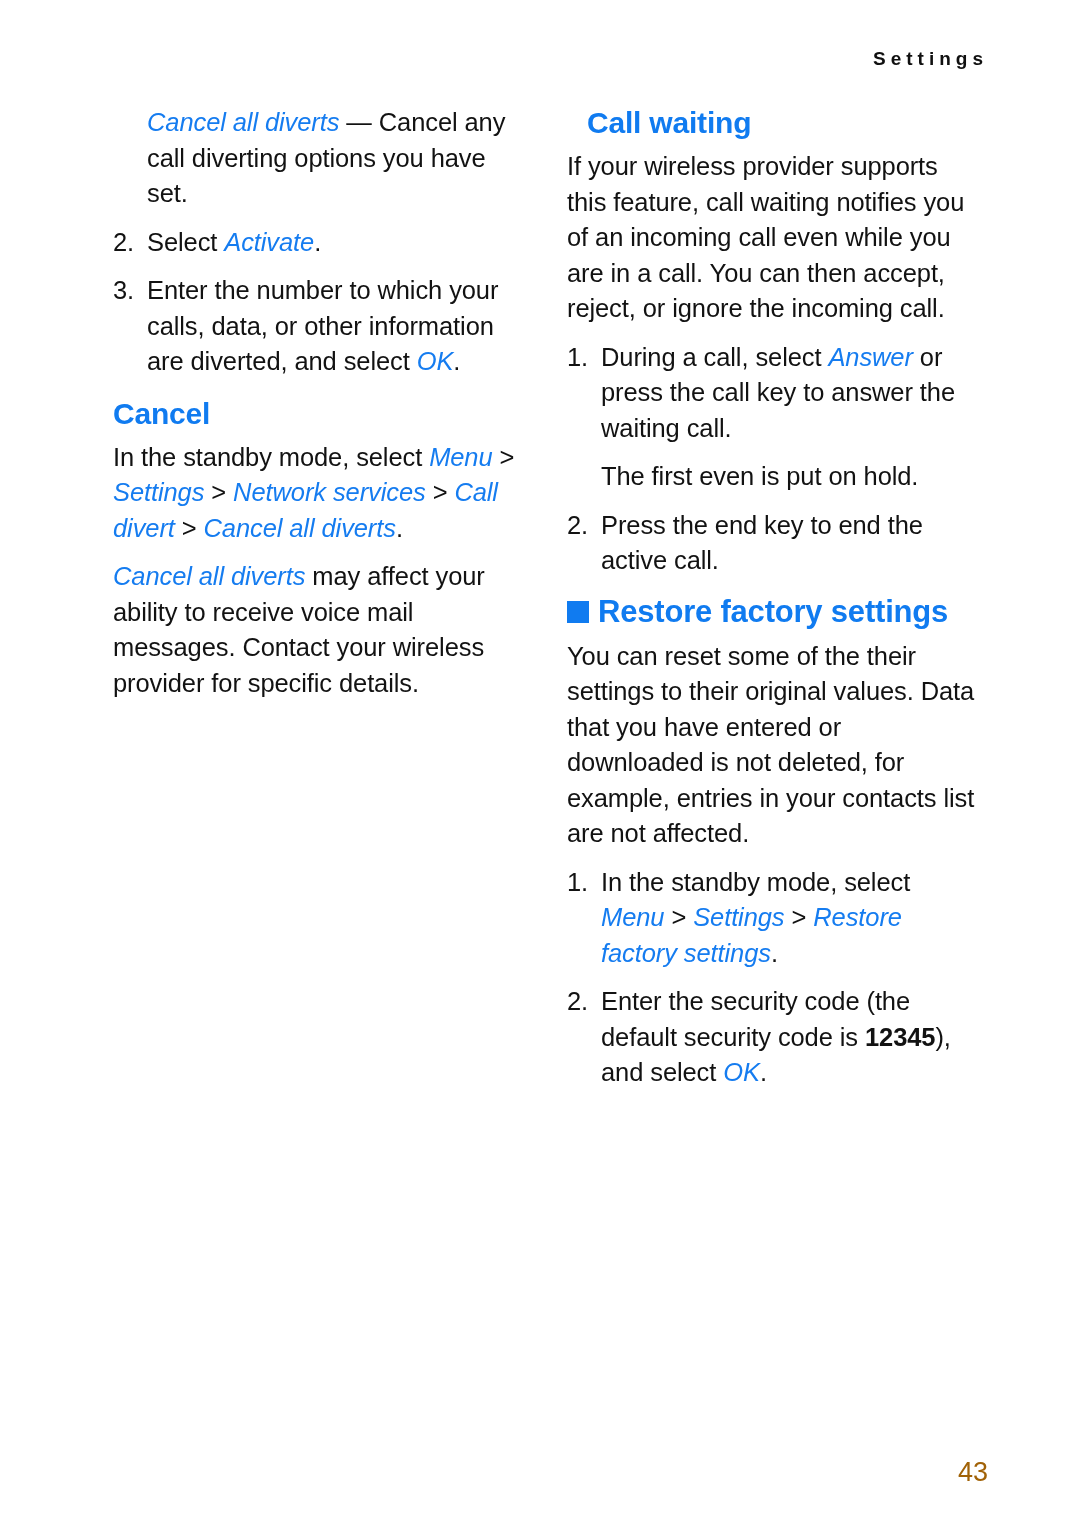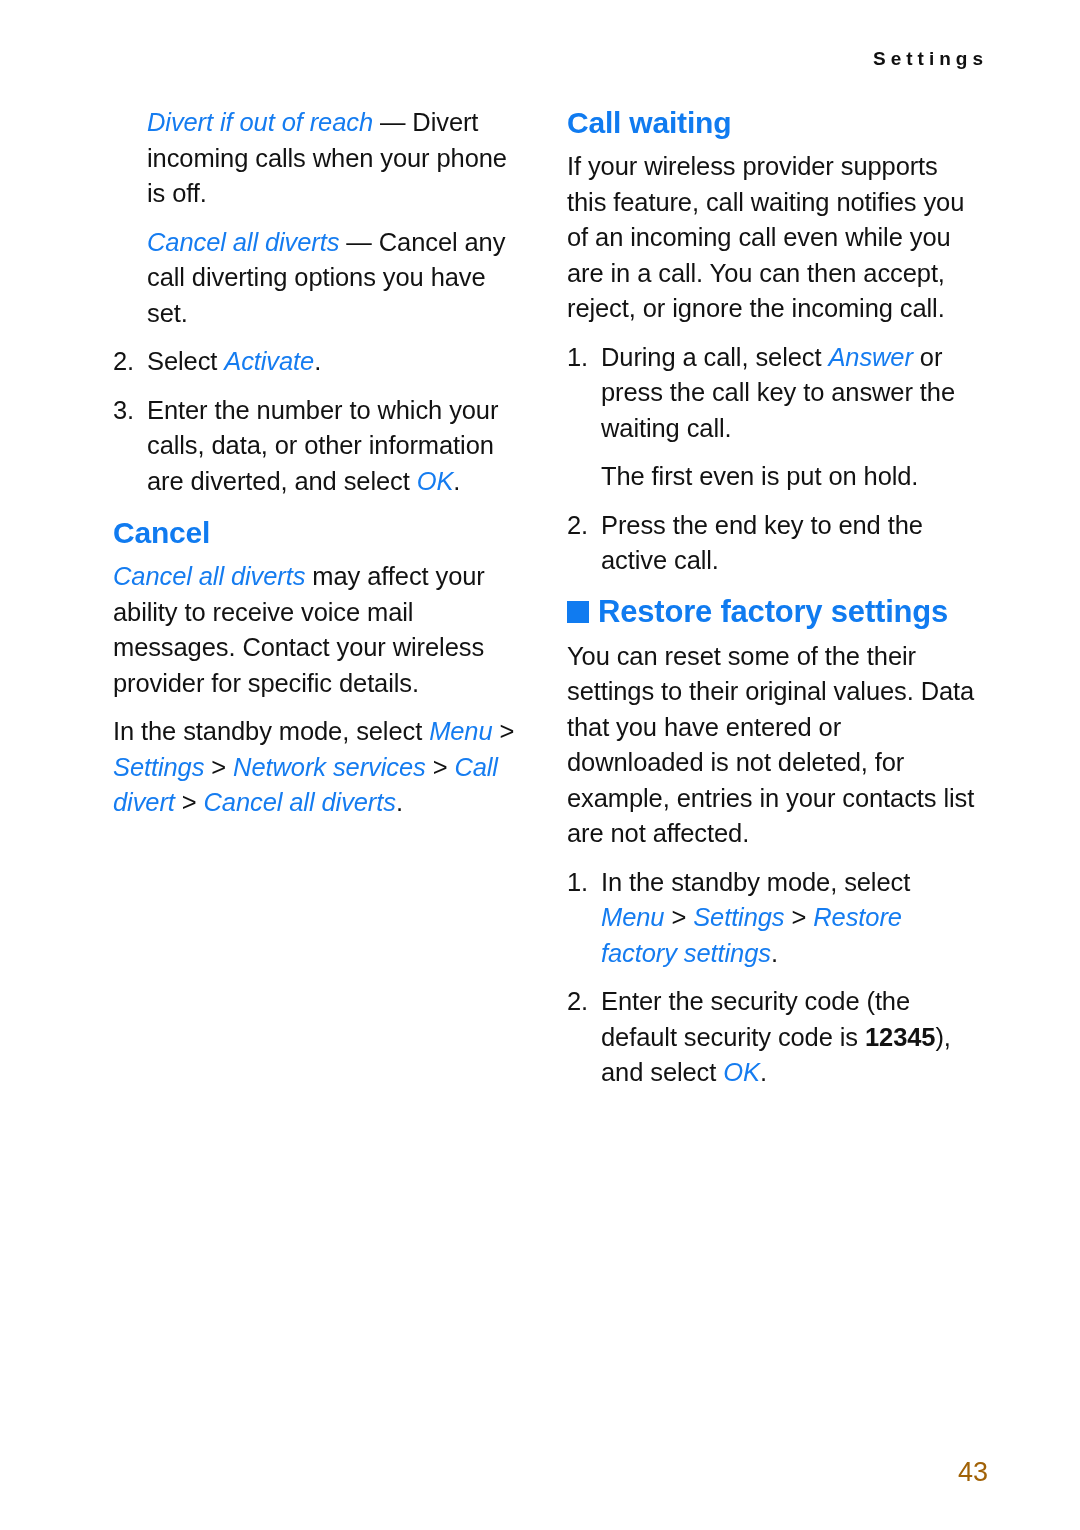--- a/index.html
+++ b/index.html
@@ -101,20 +101,21 @@
   .h2-sub {
     font-size: 30px;
     line-height: 36px;
     font-weight: bold;
     color: #107bf0;
     margin: 16px 0 8px 0;
     letter-spacing: -0.2px;
   }
   .h2-sub.tight-top {
     margin-top: 0;
+    margin-left: 20px;
   }
 
   .em-blue {
     color: #157cf0;
     font-style: italic;
   }
   .bold-num {
     font-weight: bold;
   }
 
@@ -148,38 +149,37 @@
 
   <div class="running-header">Settings</div>
 
   <div class="columns">
 
     <div class="col body-text">
 
 
 
 
-      <p class="para"><span class="em-blue">Divert if out of reach</span><span> — </span><span>Divert incoming calls when your phone is off.</span></p>
 
       <p class="para"><span class="em-blue">Cancel all diverts</span><span> — </span><span>Cancel any call diverting options you have set.</span></p>
 
       <ol class="steps">
         <li>
           <span class="num">2.</span><span>Select </span><span class="em-blue">Activate</span><span>.</span>
         </li>
         <li>
           <span class="num">3.</span><span>Enter the number to which your calls, data, or other information are diverted, and select </span><span class="em-blue">OK</span><span>.</span>
         </li>
       </ol>
 
       <h2 class="h2-sub">Cancel</h2>
 
+      <p class="para flush"><span>In the standby mode, select </span><span class="em-blue">Menu</span><span> &gt; </span><span class="em-blue">Settings</span><span> &gt; </span><span class="em-blue">Network services</span><span> &gt; </span><span class="em-blue">Call divert</span><span> &gt; </span><span class="em-blue">Cancel all diverts</span><span>.</span></p>
+
       <p class="para flush"><span class="em-blue">Cancel all diverts</span><span> may affect your ability to receive voice mail messages. Contact your wireless provider for specific details.</span></p>
-
-      <p class="para flush"><span>In the standby mode, select </span><span class="em-blue">Menu</span><span> &gt; </span><span class="em-blue">Settings</span><span> &gt; </span><span class="em-blue">Network services</span><span> &gt; </span><span class="em-blue">Call divert</span><span> &gt; </span><span class="em-blue">Cancel all diverts</span><span>.</span></p>
 
     </div>
 
     <div class="col body-text">
 
       <h2 class="h2-sub tight-top">Call waiting</h2>
 
       <p class="para flush">If your wireless provider supports this feature, call waiting notifies you of an incoming call even while you are in a call. You can then accept, reject, or ignore the incoming call.</p>
 
       <ol class="steps">

